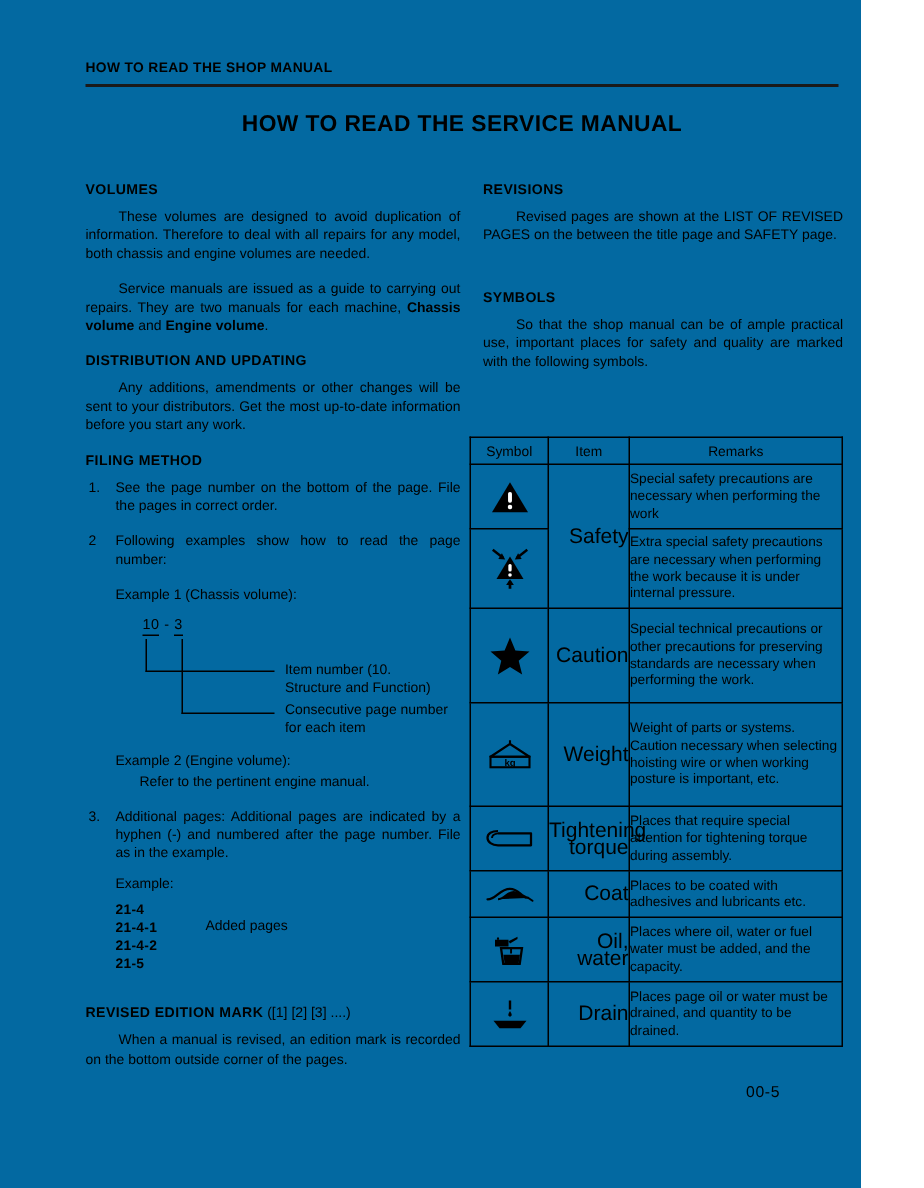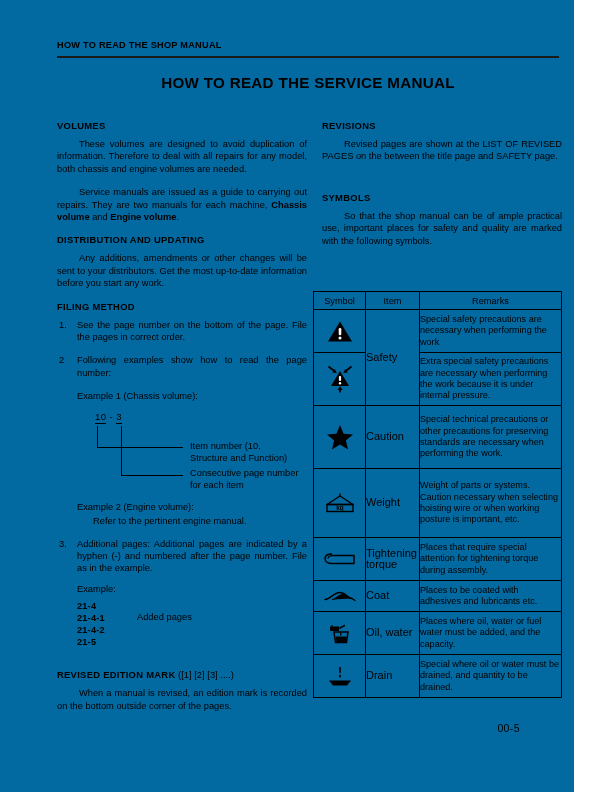--- a/index.html
+++ b/index.html
@@ -199,21 +199,21 @@
     padding: 0;
     vertical-align: middle;
   }
   table.sym th {
     font-size: 9.2px;
     font-weight: normal;
     text-align: center;
     height: 17px;
   }
   td.c-sym { width: 52px; text-align: center; }
-  td.c-item { width: 54px; text-align: left; font-size: 11px; line-height: 11.4px; }
+  td.c-item { width: 54px; text-align: right; font-size: 14px; line-height: 11.4px; }
   td.c-rem { width: 140px; font-size: 9.1px; line-height: 11.4px; padding: 2px 3px 2px 4px; }
   col.w-sym { width: 52px; }
   col.w-item { width: 54px; }
   col.w-rem { width: 142px; }
 
   .icon-cell { display: flex; align-items: center; justify-content: center; height: 100%; }
   .icon-box { display: block; margin: 3px auto; }
 
   
   .folio {
@@ -439,21 +439,21 @@
               <svg class="icon-box" width="28" height="22" viewBox="0 0 28 22" aria-hidden="true">
 
                 <path d="M14 2 L14 8" stroke="#000" stroke-width="1.6"></path>
                 <path d="M14 9 C12.6 11 12.4 12.6 14 12.6 C15.6 12.6 15.4 11 14 9 Z" fill="#000"></path>
 
                 <path d="M3 15.5 L25 15.5 L21 20.5 L7 20.5 Z" fill="#000"></path>
               </svg>
             </span>
           </td>
           <td class="c-item">Drain</td>
-          <td class="c-rem">Special where oil or water must be drained, and quantity to be drained.</td>
+          <td class="c-rem">Places page oil or water must be drained, and quantity to be drained.</td>
         </tr>
 
       </tbody>
     </table>
   </div>
 
   <div class="folio">00-5</div>
 
 </div>
 

